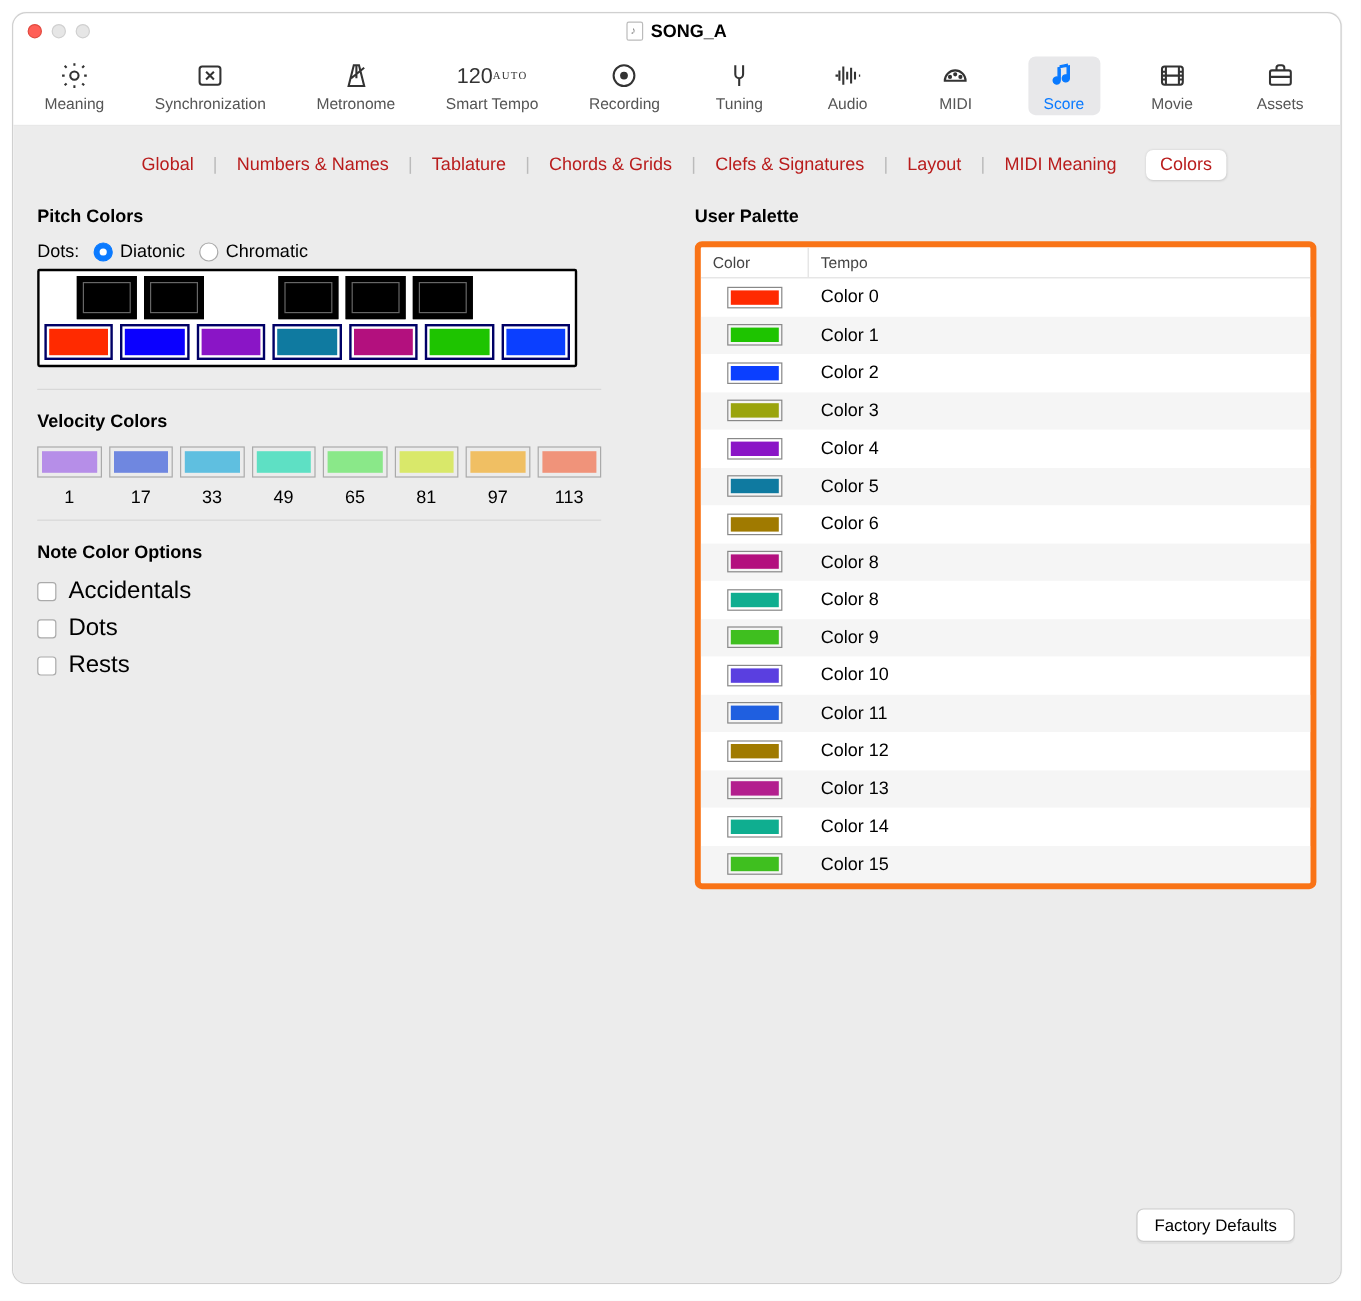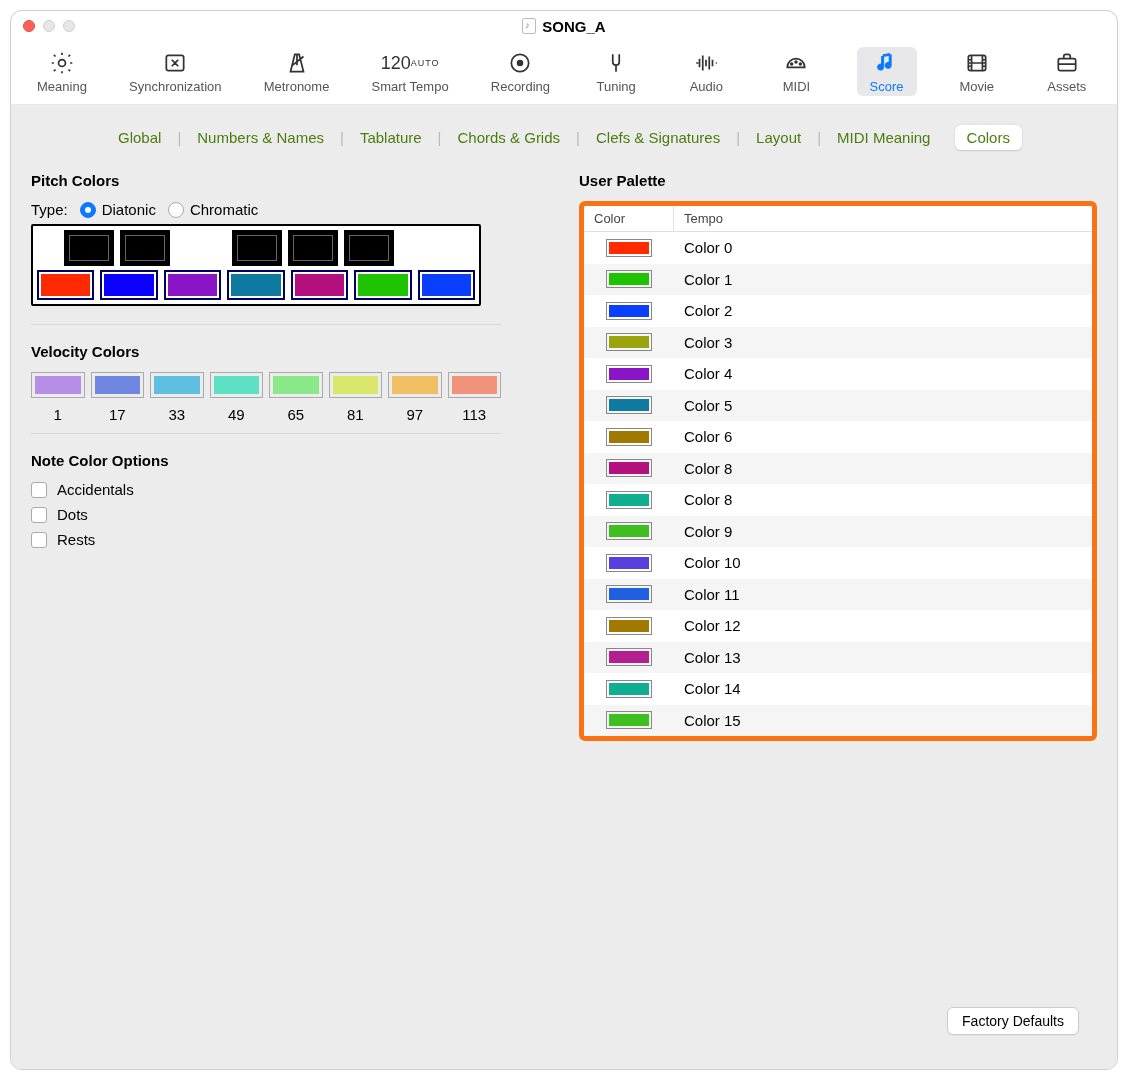--- a/index.html
+++ b/index.html
@@ -75,21 +75,21 @@
 .subtabs {
   display: flex;
   justify-content: center;
   align-items: center;
   gap: 0;
   margin-bottom: 22px;
   font-size: 15px;
 }
 .subtab {
   padding: 4px 12px;
-  color: #4d7c0f;
+  color: #b91c1c;
   border-radius: 6px;
 }
 .subtab.active { background: #fff; box-shadow: 0 0.5px 2px rgba(0,0,0,0.15); }
 .sep { color: #bbb; padding: 0 4px; }
 
 .panels { display: flex; gap: 30px; flex: 1; }
 .left { flex: 1; }
 .right { flex: 1; }
 
 h3.section { font-size: 15px; font-weight: 700; margin-bottom: 12px; }
@@ -129,21 +129,21 @@
 
 .velocity-row { display:flex; gap:6px; width: 470px; }
 .vcol { flex:1; text-align:center; }
 .vswatch {
   height: 26px; border: 1px solid #aaa; padding: 3px; margin-bottom: 8px;
   display:flex;
 }
 .vswatch .c { flex:1; }
 .vlabel { font-size: 15px; }
 
-.cb { display:flex; align-items:center; gap:10px; font-size:15px; margin-bottom:8px; }
+.cb { display:flex; align-items:center; gap:10px; font-size:20px; margin-bottom:8px; }
 .cb .box { width:16px; height:16px; border:1px solid #aaa; border-radius:3px; background:#fff; }
 
 .user-table {
   border: 5px solid #f97316; border-radius: 6px; background:#fff;
   width: 100%; overflow:hidden;
 }
 .uth { display:flex; border-bottom:1px solid #e0e0e0; font-size:13px; color:#444; }
 .uth .c1 { width: 90px; padding:5px 10px; border-right:1px solid #e0e0e0; }
 .uth .c2 { flex:1; padding:5px 10px; }
 .urow { display:flex; align-items:center; height:31.5px; font-size:15px; }
@@ -158,21 +158,21 @@
 .footer {
   display:flex; justify-content:flex-end; padding:14px 18px;
 }
 .btn {
   background:#fff; border:1px solid #ccc; border-radius:6px;
   padding:5px 14px; font-size:14px; box-shadow: 0 1px 1px rgba(0,0,0,0.05);
 }
 
 .smart-tempo { text-align:center; line-height:1; }
 .smart-tempo .n { font-size:18px; font-weight:500; color:#333;}
-.smart-tempo .a { font-size:9px; letter-spacing:1px; color:#333;}
+.smart-tempo .a { font-size:9px; letter-spacing:1px; color:#333;font-family:Liberation Serif, serif;}
 </style>
 </head>
 <body>
 
 <div class="window">
   <div class="titlebar">
     <div class="traffic">
       <div class="tl close"></div>
       <div class="tl min"></div>
       <div class="tl max"></div>
@@ -297,21 +297,21 @@
         <span class="sep">|</span>
       <span class="subtab">MIDI Meaning</span>
         <span class="sep">&nbsp;</span>
       <span class="subtab active">Colors</span>
     </div>
 
     <div class="panels">
       <div class="left">
         <h3 class="section">Pitch Colors</h3>
         <div class="type-row">
-          <span>Type:</span>
+          <span>Dots:</span>
           <span class="radio checked">
             <span class="dot"></span>
             <span>Diatonic</span>
           </span>
           <span class="radio">
             <span class="dot"></span>
             <span>Chromatic</span>
           </span>
         </div>
         <div class="piano">

